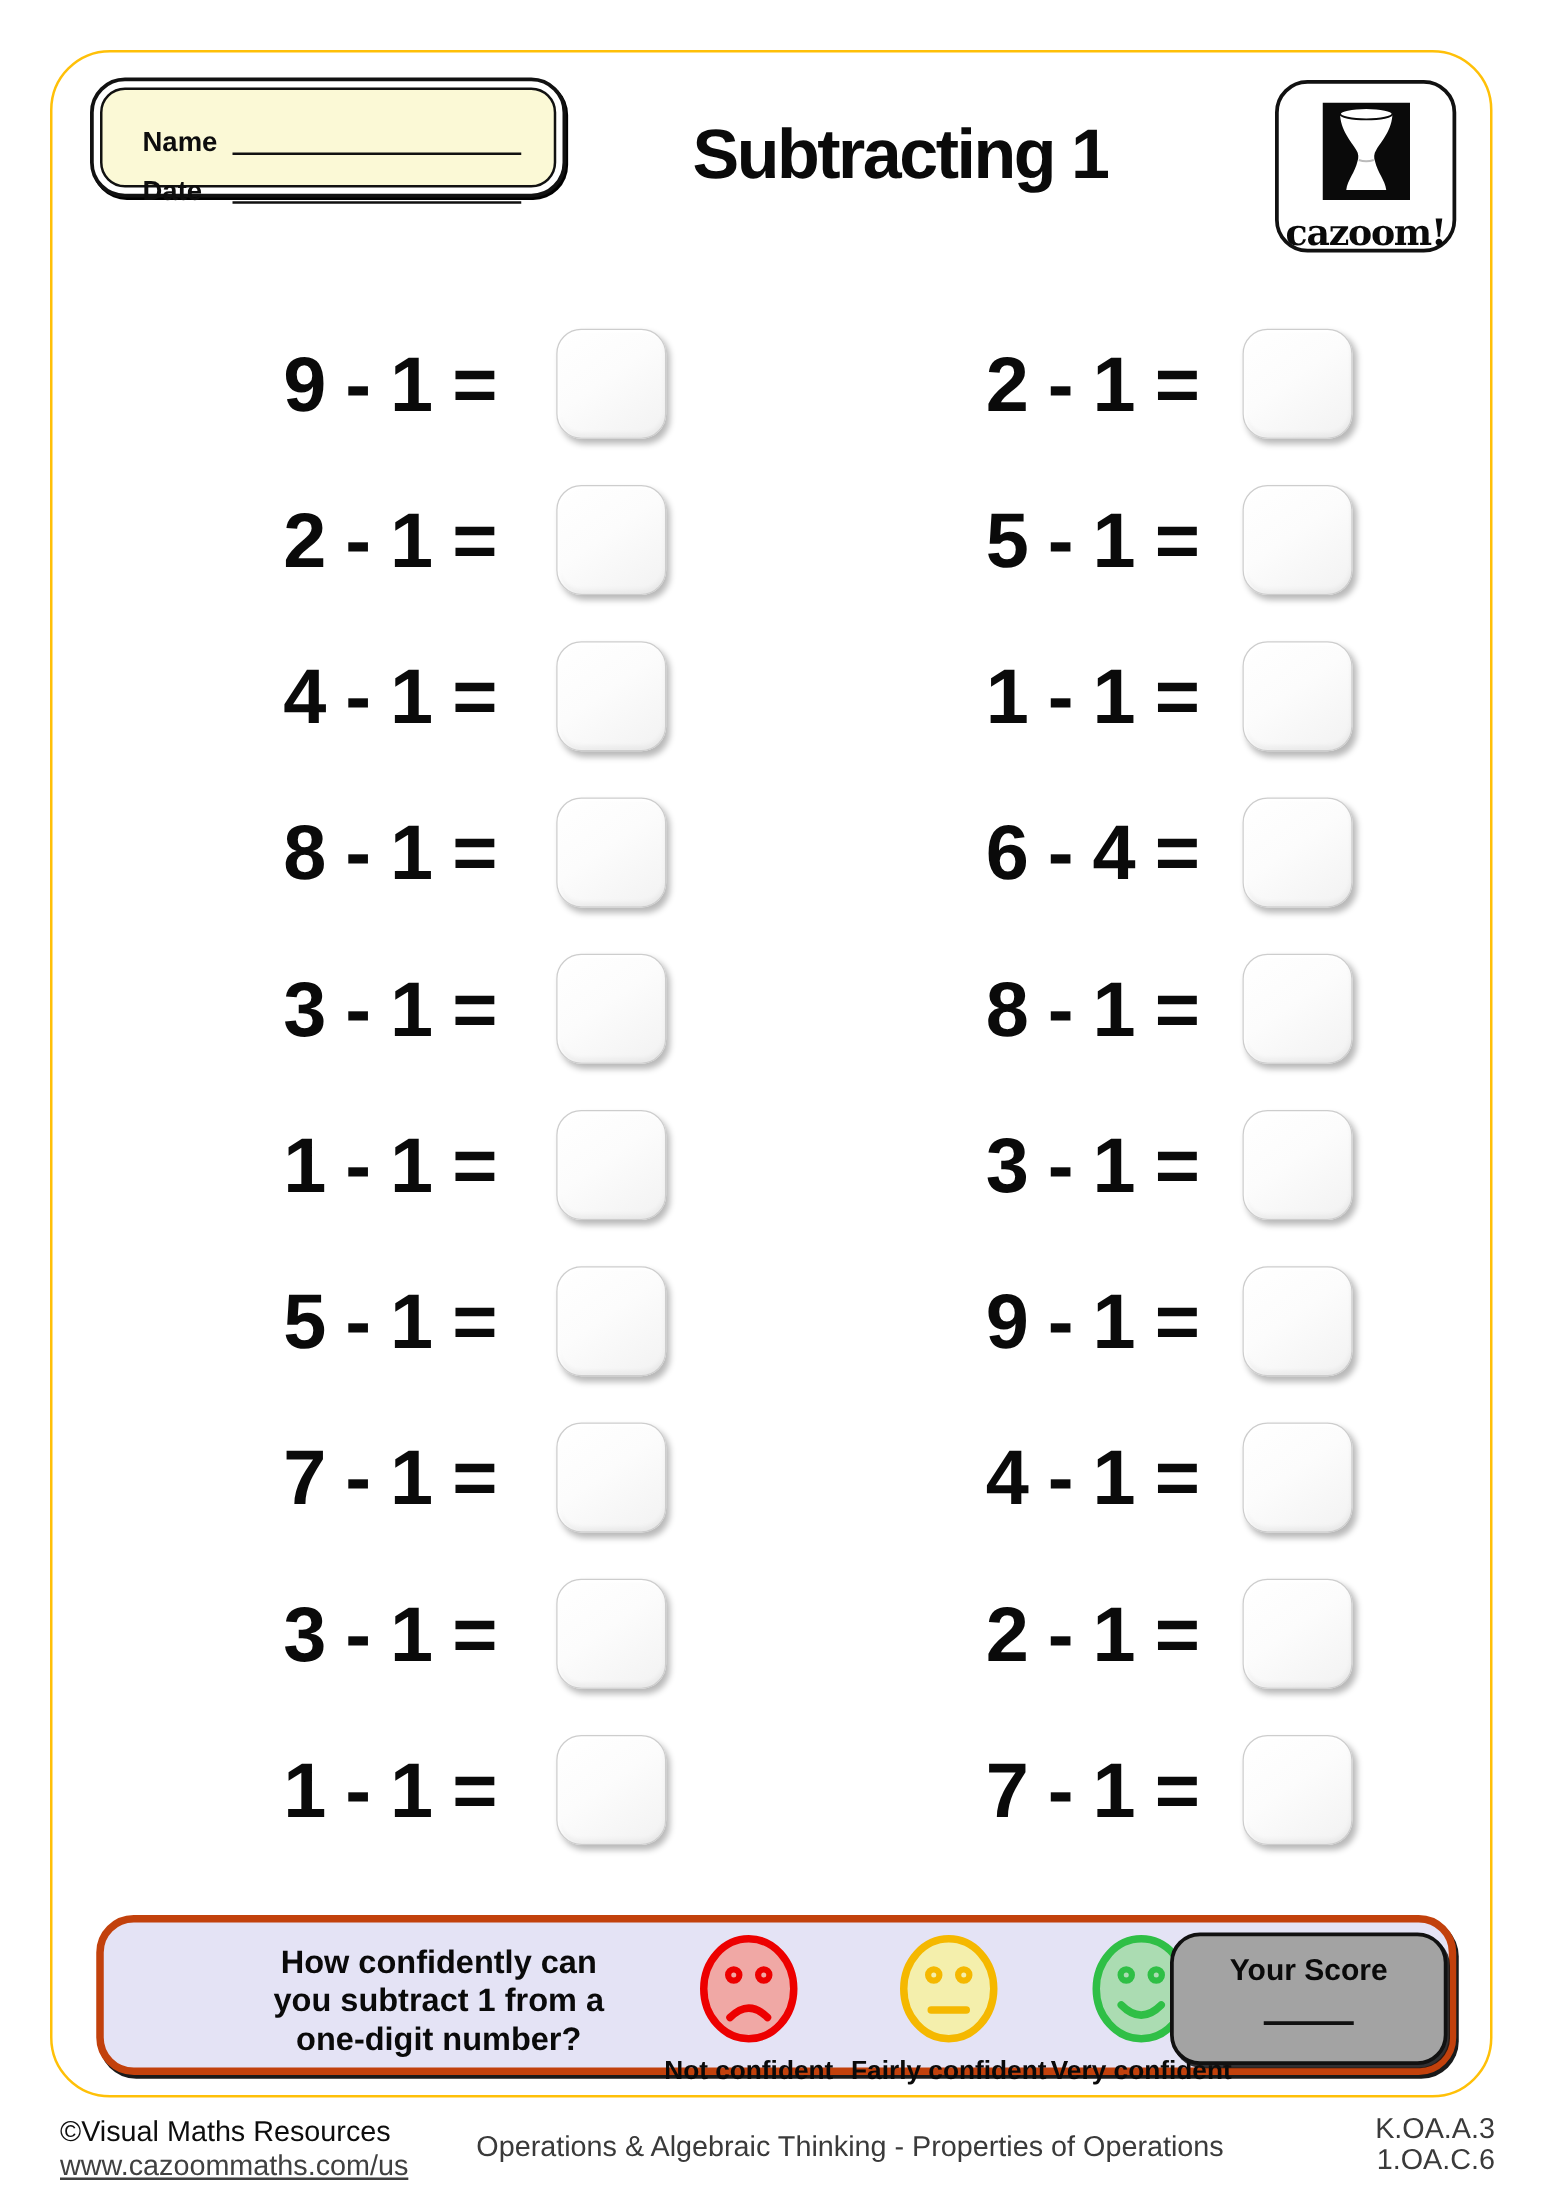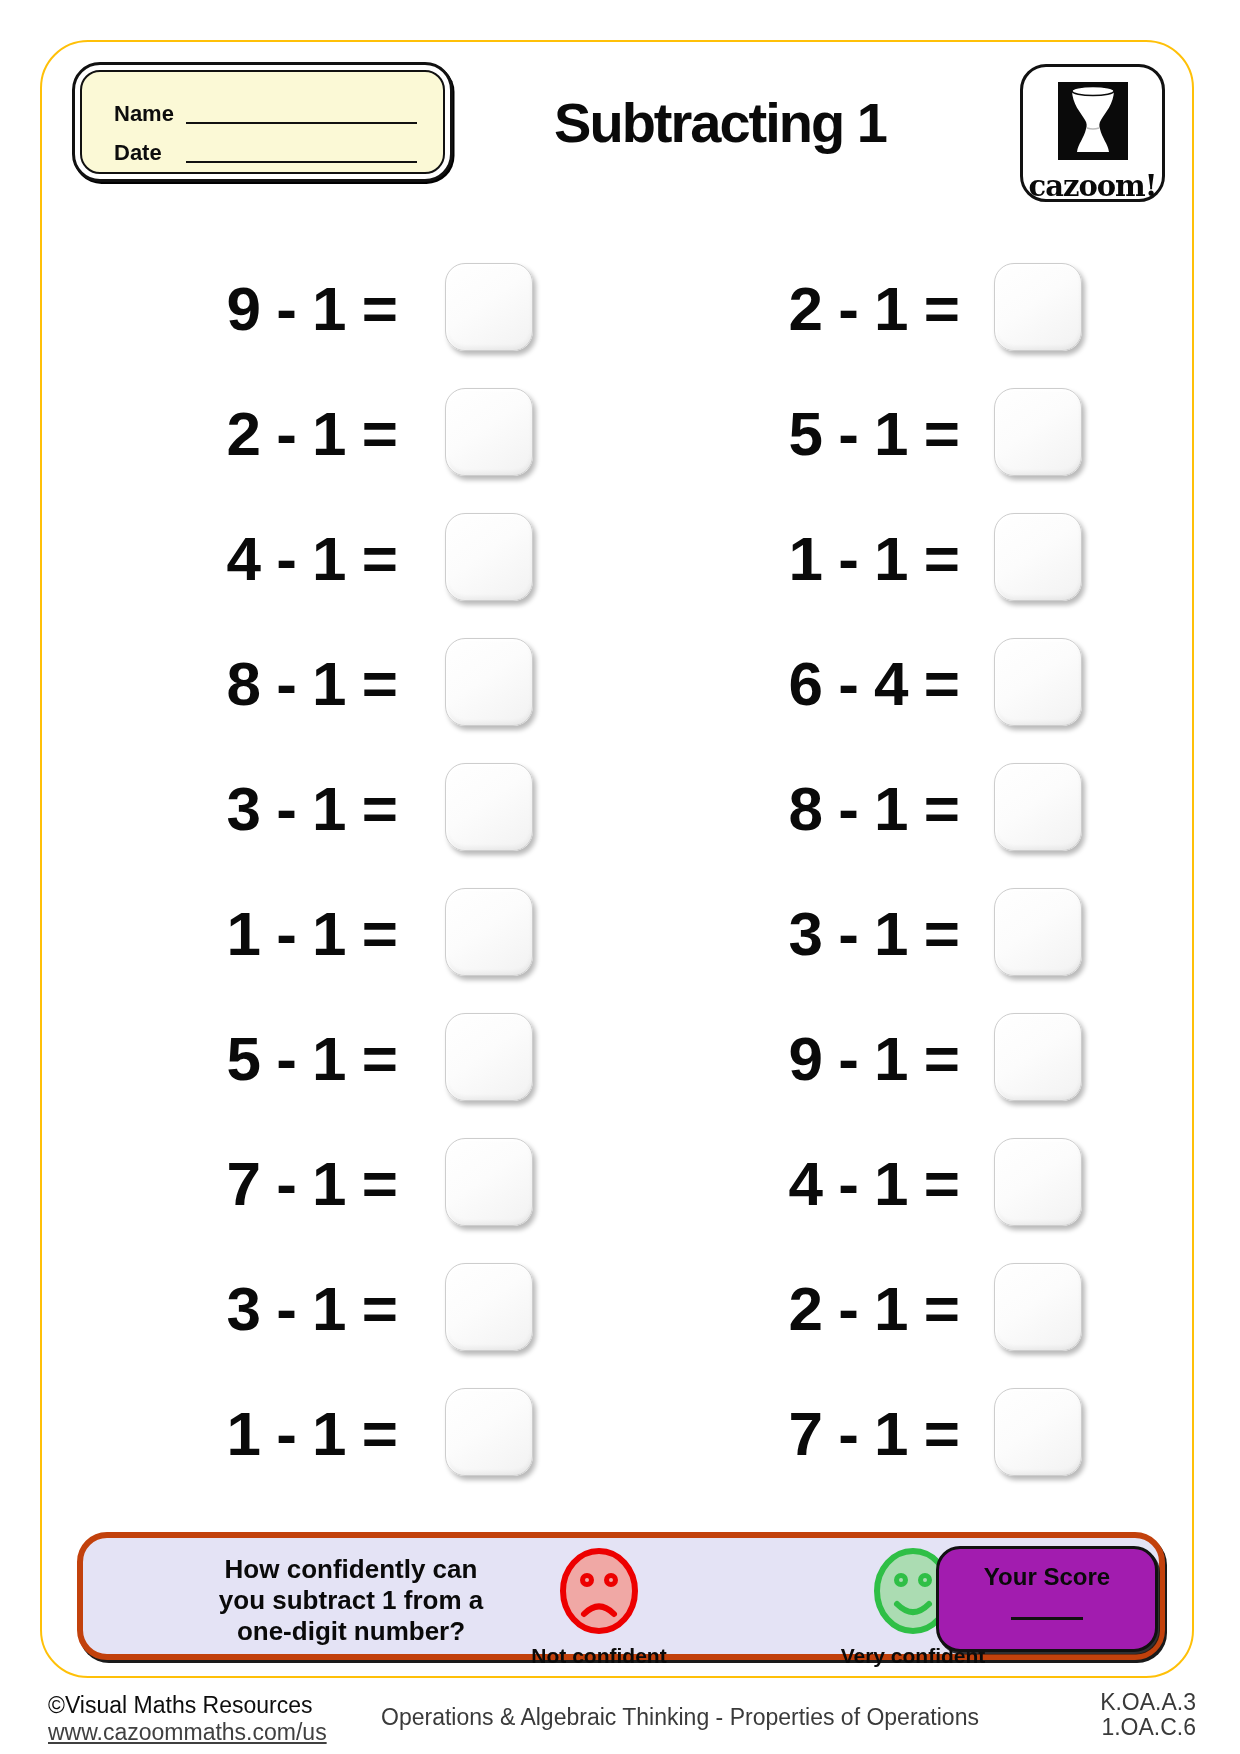--- a/index.html
+++ b/index.html
@@ -10,21 +10,21 @@
     color:#0d0d0d;
     overflow:hidden;
   }
   
   .page-frame{
     position:absolute;left:40px;top:40px;width:1150px;height:1634px;
     border:2.5px solid #FFC008;border-radius:48px;
   }
   
   .namebox-outer{
-    position:absolute;left:72px;top:62px;width:381px;height:120px;
+    position:absolute;left:72px;top:62px;width:381px;height:96px;
     border:3px solid #111;border-radius:28px;background:#fff;
     box-shadow:1.5px 2px 0 #000;
     box-sizing:border-box;padding:5px;
   }
   .namebox-inner{
     width:100%;height:100%;box-sizing:border-box;
     border:2.5px solid #111;border-radius:20px;background:#FBF9D6;
     padding:26px 26px 0 32px;
   }
   .namebox-row{display:flex;align-items:flex-end;margin-bottom:10px;}
@@ -88,21 +88,21 @@
   .face-neutral .face-eye{stroke:#F5B800;fill:#F4EFAC;}
   .face-neutral .face-mouth{stroke:#F5B800;}
   .face-happy .face-outline{stroke:#2FBF46;fill:#ABDCB2;}
   .face-happy .face-eye{stroke:#2FBF46;fill:#ABDCB2;}
   .face-happy .face-mouth{stroke:#2FBF46;}
   .face-mouth{fill:none;stroke-width:6;stroke-linecap:round;}
   .face-outline{stroke-width:6;}
   .face-eye{stroke-width:5;}
   .score-box{
     position:absolute;left:853px;top:8px;width:222px;height:106px;
-    box-sizing:border-box;background:#a21caf;border:3px solid #111;border-radius:24px;
+    box-sizing:border-box;background:#a3a3a3;border:3px solid #111;border-radius:24px;
     box-shadow:2px 2.5px 0 rgba(17,17,17,0.85);
     text-align:center;
   }
   .score-label{font-size:24px;font-weight:bold;margin-top:14px;color:#0a0a0a;}
   .score-line{width:72px;border-bottom:3px solid #111;height:26px;margin:0 auto;}
   
   .footer-left{position:absolute;left:48px;top:1692px;font-size:23px;line-height:27px;}
   .footer-link{color:#404040;text-decoration:underline;cursor:pointer;}
   .footer-center{
     position:absolute;left:280px;top:1704px;width:800px;text-align:center;
@@ -212,20 +212,29 @@
   <div class="face-group sad face-sad">
     <svg width="82" height="92" viewBox="0 0 82 92">
       <ellipse class="face-outline" cx="41" cy="45" rx="36" ry="40"></ellipse>
       <circle class="face-eye" cx="29" cy="34" r="4.5"></circle>
       <circle class="face-eye" cx="53" cy="34" r="4.5"></circle>
       <path class="face-mouth" d="M26,68 Q41,53 56,68"></path>
     </svg>
     <div class="face-label">Not confident</div>
   </div>
 
+  <div class="face-group neutral face-neutral">
+    <svg width="82" height="92" viewBox="0 0 82 92">
+      <ellipse class="face-outline" cx="41" cy="45" rx="36" ry="40"></ellipse>
+      <circle class="face-eye" cx="29" cy="34" r="4.5"></circle>
+      <circle class="face-eye" cx="53" cy="34" r="4.5"></circle>
+      <path class="face-mouth" d="M27,62 L55,62"></path>
+    </svg>
+    <div class="face-label">Fairly confident</div>
+  </div>
 
   <div class="face-group happy face-happy">
     <svg width="82" height="92" viewBox="0 0 82 92">
       <ellipse class="face-outline" cx="41" cy="45" rx="36" ry="40"></ellipse>
       <circle class="face-eye" cx="29" cy="34" r="4.5"></circle>
       <circle class="face-eye" cx="53" cy="34" r="4.5"></circle>
       <path class="face-mouth" d="M25,58 Q41,74 57,58"></path>
     </svg>
     <div class="face-label">Very confident</div>
   </div>

